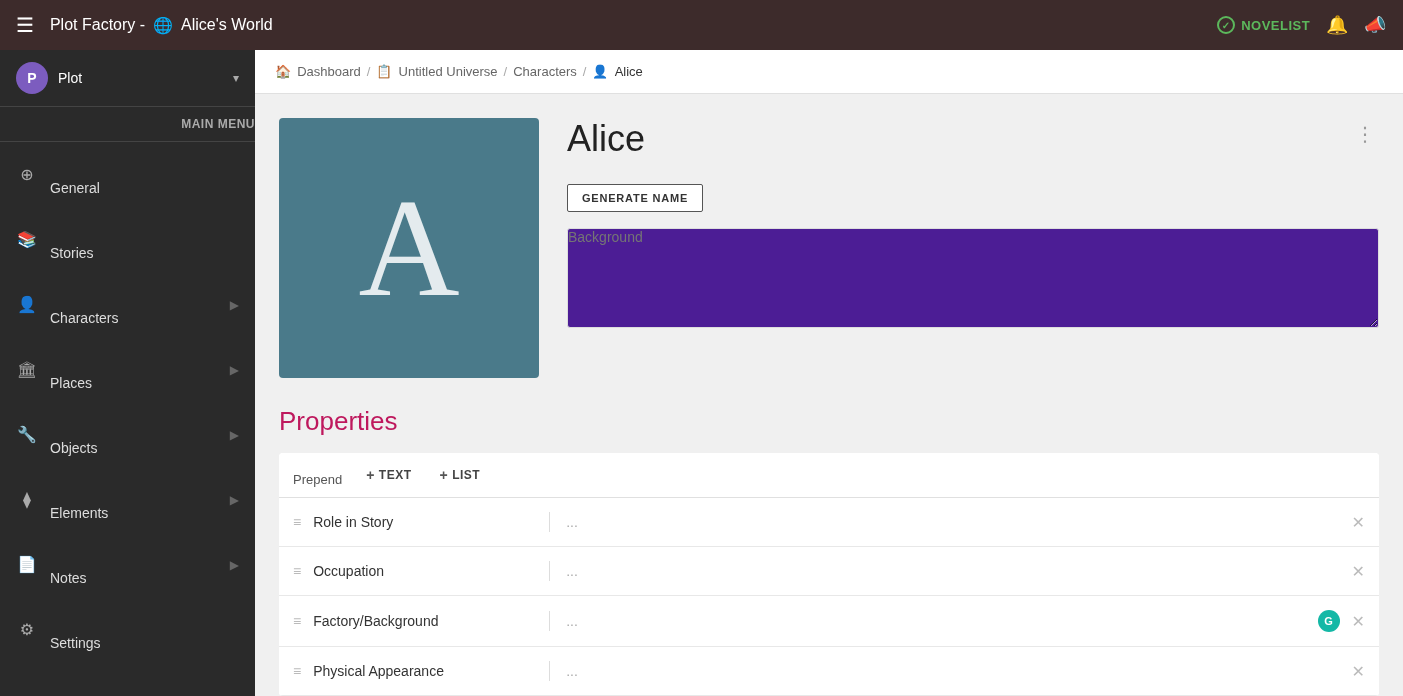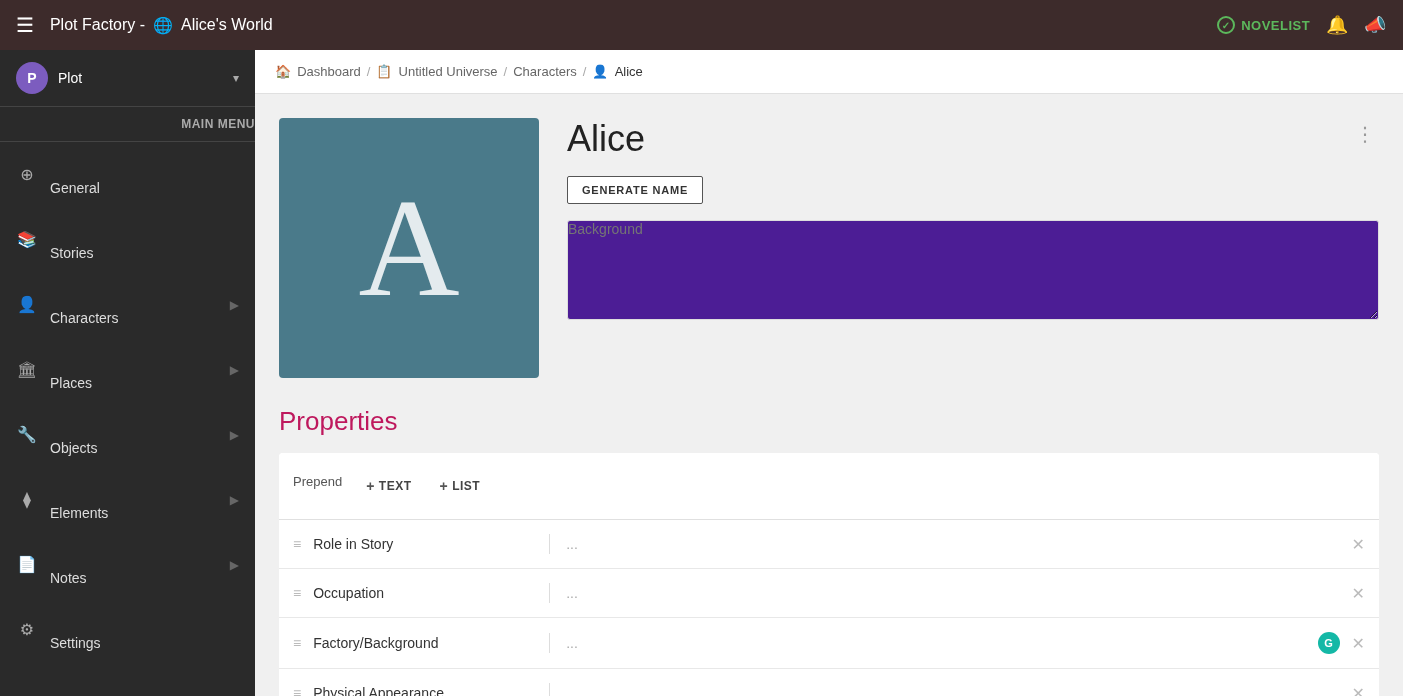--- a/index.html
+++ b/index.html
@@ -235,20 +235,21 @@
       border: 1px solid #555;
       background: white;
       padding: 7px 14px;
       font-size: 11px;
       font-weight: 600;
       letter-spacing: 0.8px;
       cursor: pointer;
       color: #333;
       border-radius: 2px;
       margin-bottom: 16px;
+      margin-top: 8px;
     }
     .background-textarea {
       width: 100%;
       min-height: 100px;
       border: 1px solid #ddd;
       border-radius: 3px;
       font-size: 14px;
       color: #999;
       resize: vertical;
       background: #4c1d95;
@@ -263,22 +264,22 @@
       overflow: hidden;
     }
     .properties-title {
       font-size: 26px;
       font-weight: 400;
       color: #be185d;
       margin-bottom: 16px;
     }
     .properties-toolbar {
       display: flex;
-      align-items: flex-start;
-      padding: 21px 14px;
+      align-items: flex-end;
+      padding: 10px 14px;
       background: white;
       border-bottom: 1px solid #e0e0e0;
       gap: 12px;
     }
     .prepend-label {
       font-size: 13px;
       color: #555;
       margin-right: 4px;
     }
     .add-btn {

